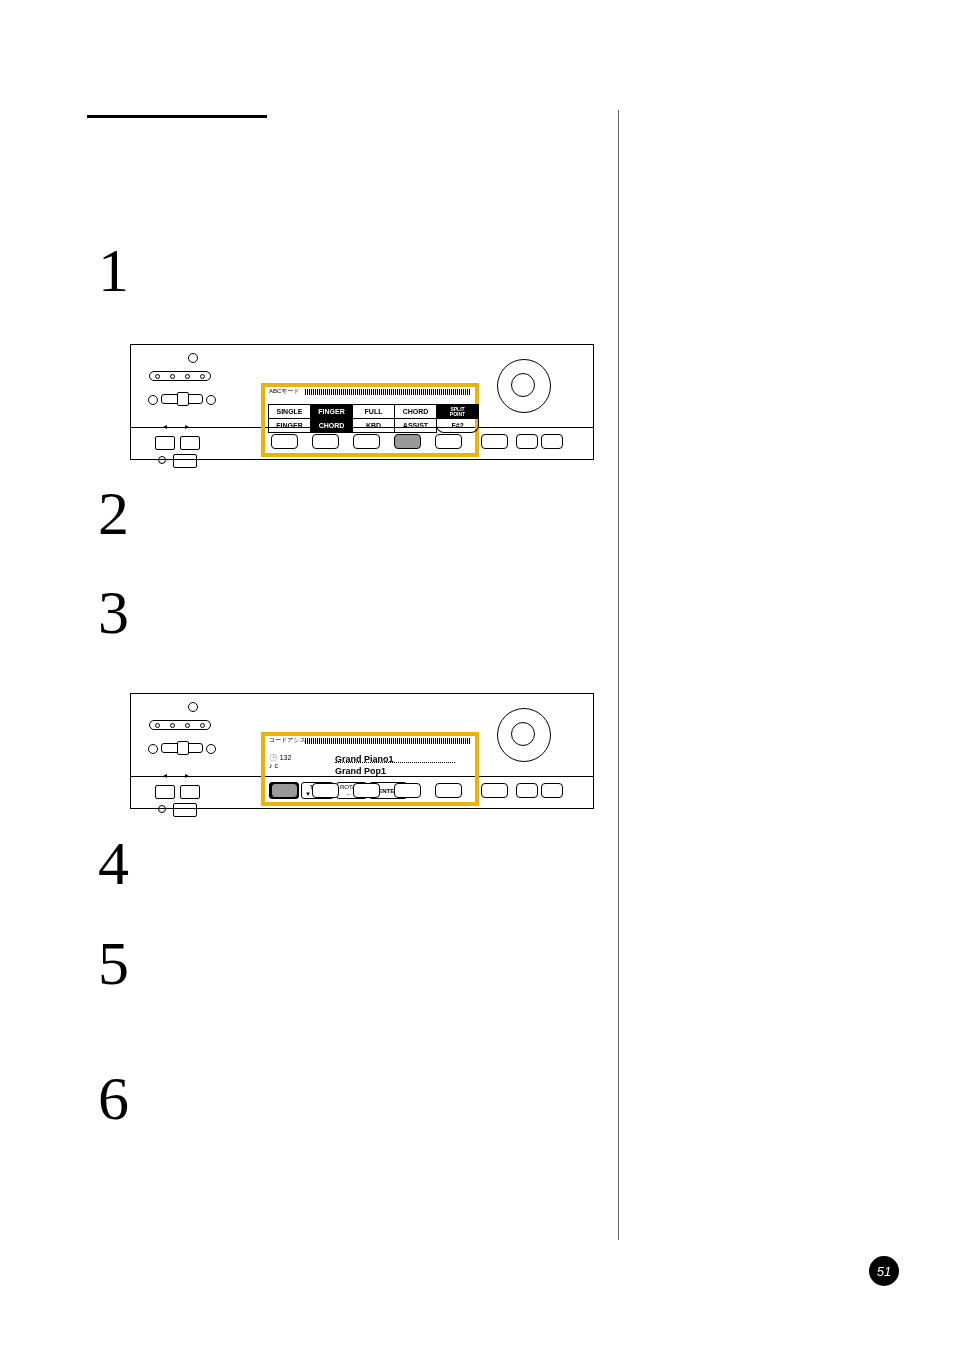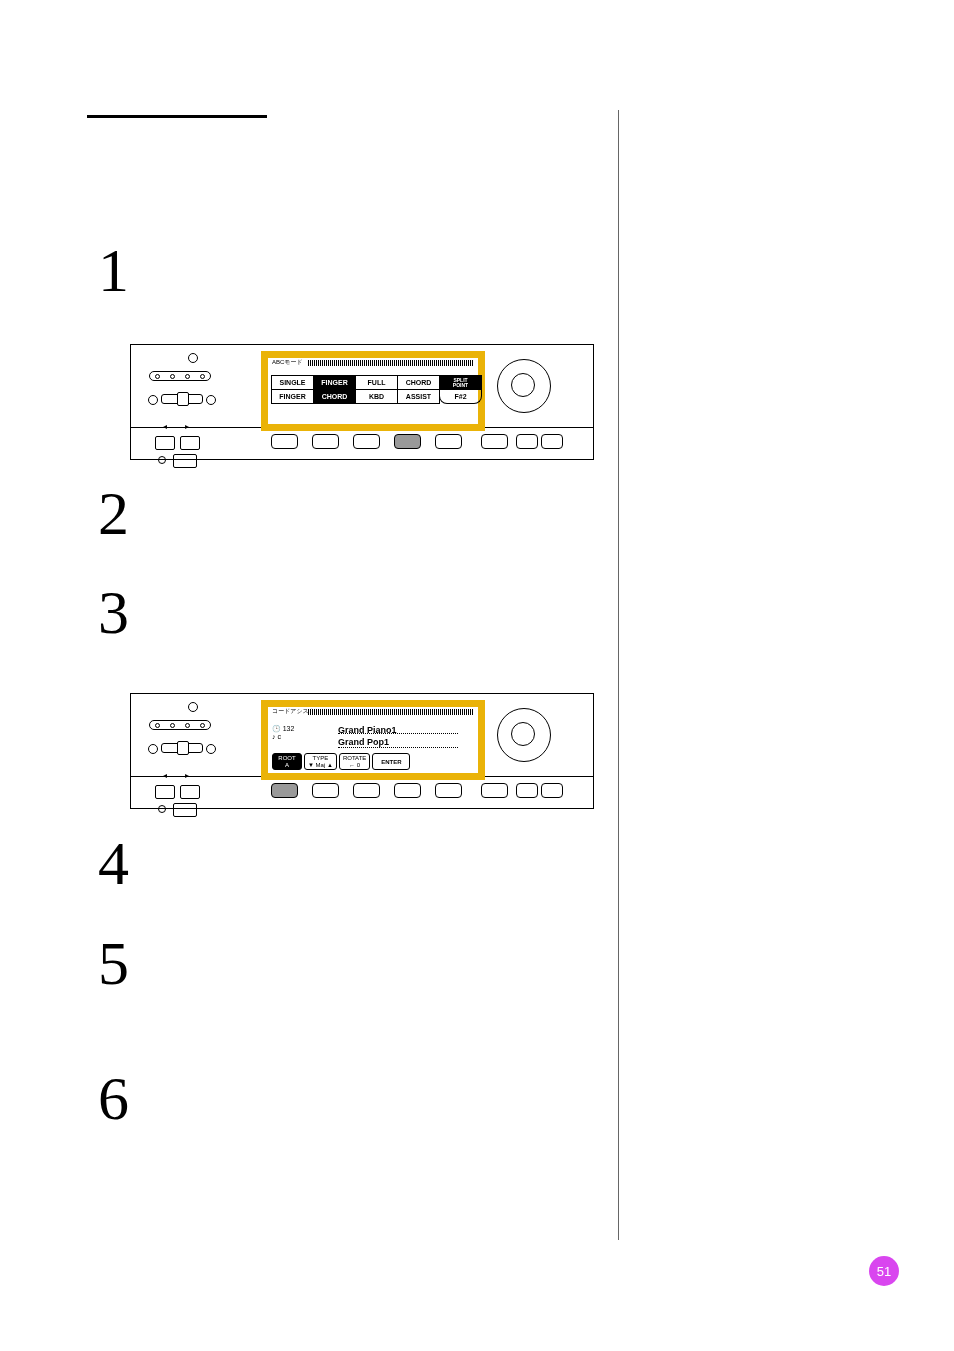--- a/index.html
+++ b/index.html
@@ -21,21 +21,21 @@
   .blk-left{position:absolute;left:12px;top:6px;width:84px;}
   .dot-row{position:absolute;left:17px;top:2px;width:70px;height:24px;}
   .dot-row::before{content:"";position:absolute;left:28px;top:0;width:8px;height:8px;border:1px solid #000;border-radius:50%;}
   .pill{position:absolute;left:6px;top:20px;width:60px;height:8px;border:1px solid #000;border-radius:5px;display:flex;align-items:center;justify-content:space-around;}
   .pill span{width:3px;height:3px;border:1px solid #000;border-radius:50%;}
   .slider{position:absolute;left:0;top:40px;width:78px;height:12px;}
   .slider::before{content:"";position:absolute;left:5px;top:4px;width:8px;height:8px;border:1px solid #000;border-radius:50%;}
   .slider::after{content:"";position:absolute;right:5px;top:4px;width:8px;height:8px;border:1px solid #000;border-radius:50%;}
   .slider .bar{position:absolute;left:18px;right:18px;top:3px;height:8px;border:1px solid #000;border-radius:3px;}
   .slider .knob{position:absolute;left:34px;top:1px;width:10px;height:12px;border:1px solid #000;background:#fff;border-radius:2px;}
-  .lcd{position:absolute;border:7px solid #eab308;}
+  .lcd{position:absolute;border:4px solid #eab308;margin-top:32px;}
   .lcdA{left:130px;top:6px;width:210px;height:66px;}
   .lcdB{left:130px;top:6px;width:210px;height:66px;}
   .lcd .hdr{position:absolute;left:4px;top:0;font-size:6px;}
   .lcd .hbar{position:absolute;left:40px;right:4px;top:2px;height:6px;background:repeating-linear-gradient(90deg,#000 0 1px,#fff 1px 2px);}
   .gridA{position:absolute;left:4px;top:18px;display:grid;grid-template-columns:42px 42px 42px 42px 42px;grid-template-rows:14px 14px;font-size:7px;}
   .gridA .cell{border:1px solid #000;display:flex;align-items:center;justify-content:center;margin:-1px 0 0 -1px;font-family:Arial,Helvetica,sans-serif;font-weight:bold;}
   .gridA .inv{background:#000;color:#fff;}
   .gridA .split{display:flex;flex-direction:column;align-items:center;justify-content:center;gap:0;font-size:5px;line-height:1;}
   .gridA .splitbox{border-left:1px solid #000;border-right:1px solid #000;border-bottom:1px solid #000;border-top:none;border-bottom-left-radius:8px;border-bottom-right-radius:8px;margin:-1px 0 0 -1px;}
   .lcdB .mini{position:absolute;left:4px;top:18px;font-size:7px;line-height:1.2;}
@@ -54,21 +54,21 @@
   .atri{position:absolute;font-size:8px;top:-10px;}
   .atri.l{left:8px;}
   .atri.r{left:30px;}
   .exitdot{display:inline-block;width:6px;height:6px;border:1px solid #000;border-radius:50%;margin:0 3px;vertical-align:middle;}
   .fbtns{position:absolute;left:140px;top:5px;display:flex;gap:14px;}
   .fbtn{width:25px;height:13px;border:1.5px solid #000;border-radius:4px;background:#fff;}
   .fbtn.dark{background:#999;}
   .rbtns{position:absolute;left:350px;top:5px;display:flex;gap:8px;}
   .rbtn{width:25px;height:13px;border:1.5px solid #000;border-radius:4px;}
   .rbtn.sm{width:20px;}
-  .pagenum{position:absolute;right:55px;bottom:65px;width:30px;height:30px;background:#d946ef;color:#fff;border-radius:50%;display:flex;align-items:center;justify-content:center;font-size:13px;font-family:Arial;}
+  .pagenum{position:absolute;right:55px;bottom:65px;width:30px;height:30px;background:#000000;color:#fff;border-radius:50%;display:flex;align-items:center;justify-content:center;font-size:13px;font-family:Arial;font-style:italic;}
 </style>
 </head>
 <body>
 
 <div class="page">
   <div class="hrule"></div>
   <div class="vdiv"></div>
 
   <div class="num n1">1</div>
   <div class="num n2">2</div>

